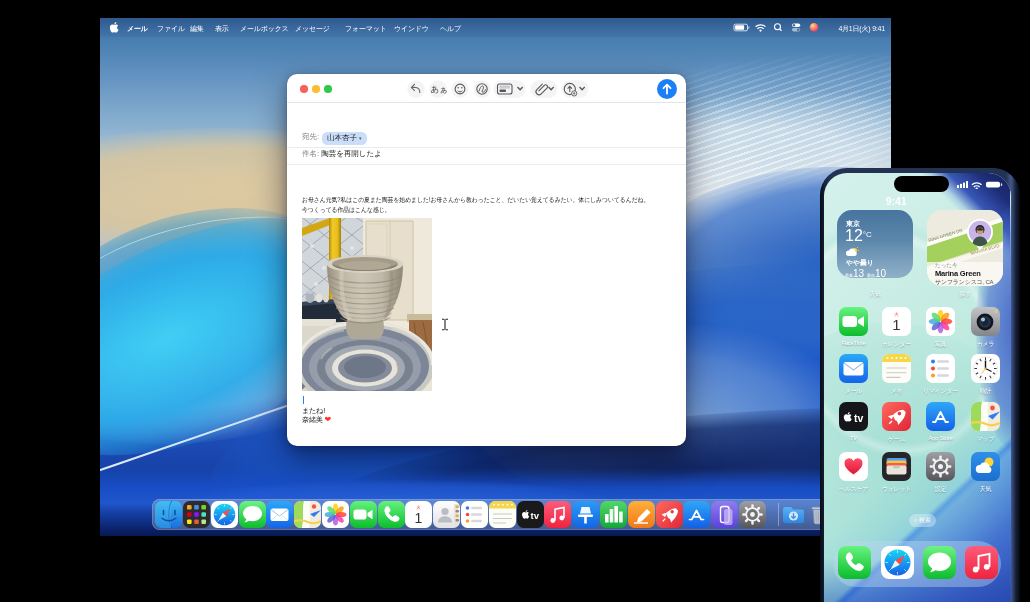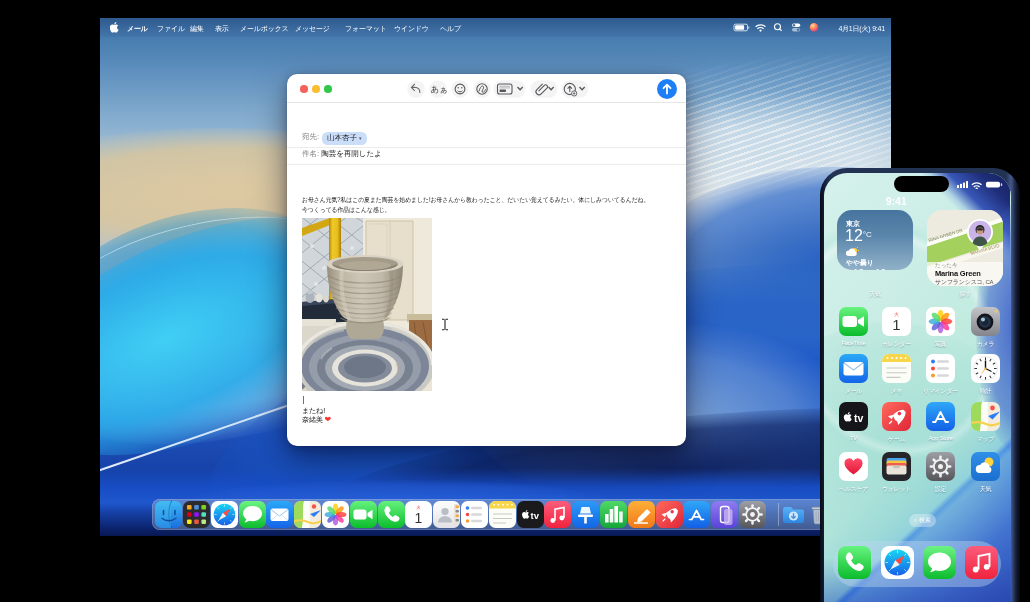--- a/index.html
+++ b/index.html
@@ -616,21 +616,21 @@
             <rect x="3" y="3.8" width="2" height="4.2" rx=".6"></rect>
             <rect x="6" y="2.4" width="2" height="5.6" rx=".6"></rect>
             <rect x="9" y="1" width="2" height="7" rx=".6"></rect>
           </g>
 <path d="M14.9 4.8 a7 7 0 0 1 9.6 0" fill="none" stroke="#fff" stroke-width="1.3"></path>
 <path d="M16.8 7 a4.2 4.2 0 0 1 5.8 0" fill="none" stroke="#fff" stroke-width="1.3"></path>
 <circle cx="19.7" cy="8.6" r="1.15" fill="#fff"></circle>
 <rect x="29" y="1.8" width="14" height="5.8" rx="1.8" fill="#fff"></rect>
 <rect x="43.8" y="3.3" width="1.4" height="2.8" rx=".7" fill="#fff" fill-opacity=".8"></rect>
 </svg>
-      <div style="position:absolute;left:13px;top:37px;width:76px;height:60px;border-radius:15px;overflow:hidden;background:linear-gradient(180deg,#47749e 0%,#5c87ac 45%,#7fa3bf 80%,#8fb0c7 100%);">
+      <div style="position:absolute;left:13px;top:37px;width:76px;height:68px;border-radius:15px;overflow:hidden;background:linear-gradient(180deg,#47749e 0%,#5c87ac 45%,#7fa3bf 80%,#8fb0c7 100%);">
 <div style="position:absolute;left:9px;top:9px;color:#fff;font-size:7px;font-weight:bold;">東京</div>
 <div style="position:absolute;left:8px;top:17px;color:#fff;font-size:16px;">12<span style="font-size:8px;vertical-align:4px;">°C</span></div>
 <svg style="position:absolute;left:8px;top:37px;" width="14" height="10" viewBox="0 0 14 10">
             <circle cx="9.5" cy="3.5" r="2.6" fill="#ffd43a"></circle>
             <path d="M9.5 0 v-1 M12 1 l.8-.8 M13 3.5 h1" stroke="#ffd43a" stroke-width="1"></path>
             <path d="M3.5 9 a2.8 2.8 0 1 1 .4-5.6 a3.4 3.4 0 0 1 6.4 1.2 a2.3 2.3 0 0 1-.3 4.4 z" fill="#fff"></path>
           </svg>
 <div style="position:absolute;left:9px;top:48px;color:#fff;font-size:6.8px;font-weight:bold;">やや曇り</div>
 <div style="position:absolute;left:8px;top:58px;color:#fff;font-size:10px;"><span style="font-size:4px;">最高</span>13 <span style="font-size:4px;">最低</span>10</div>
 </div>

